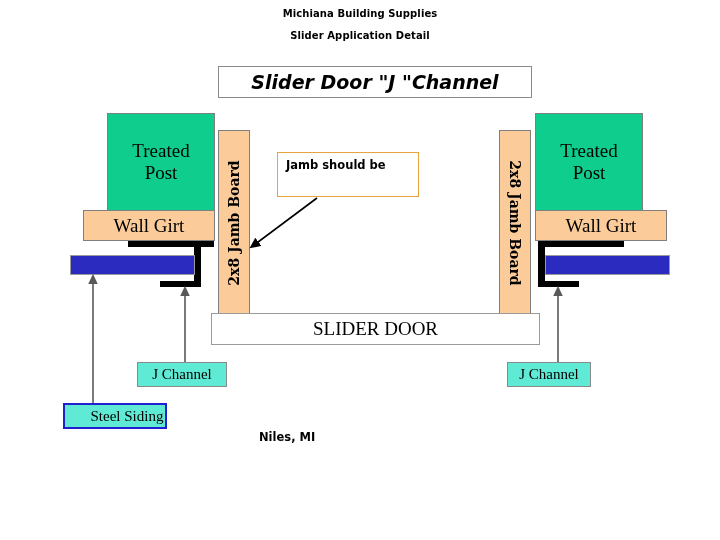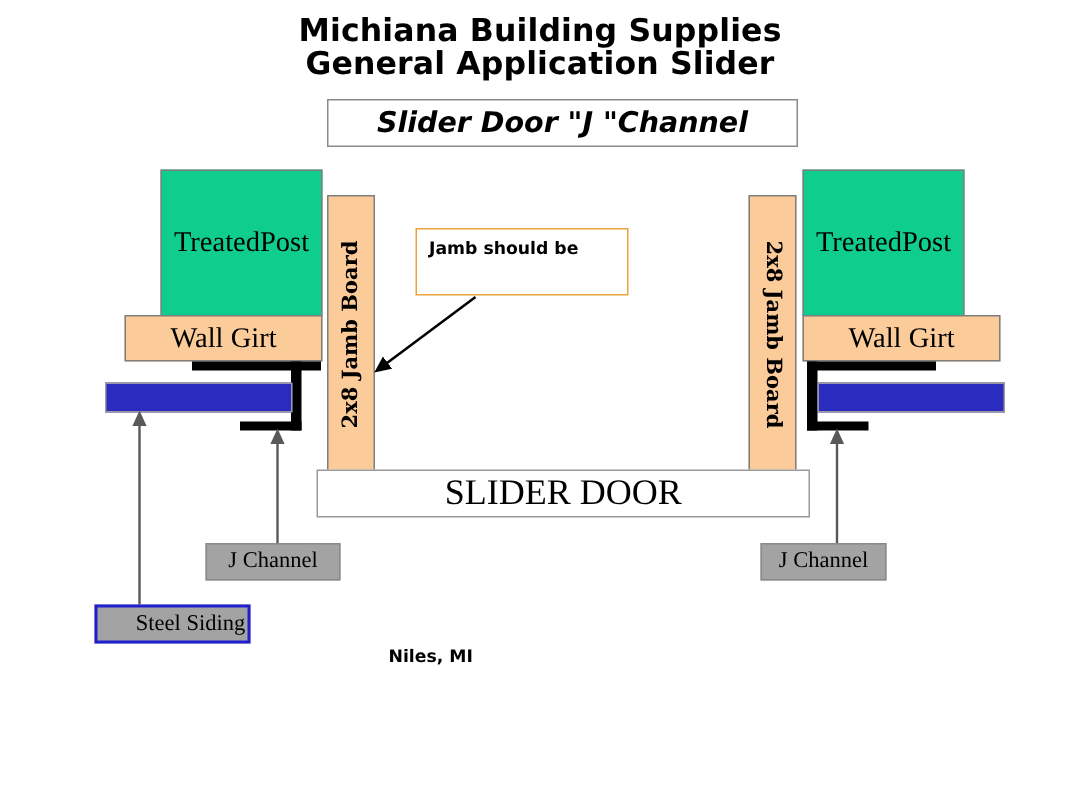--- a/index.html
+++ b/index.html
@@ -17,21 +17,21 @@
   }
 
   
   .title-line {
     position: absolute;
     left: 0;
     width: 720px;
     text-align: center;
     font-family: "DejaVu Sans", sans-serif;
     font-weight: bold;
-    font-size: 21px;
+    font-size: 10px;
     color: #000000;
     letter-spacing: 0.1px;
   }
   #title1 { top: 8px; }
   #title2 { top: 30px; }
 
   #subtitle-box {
     position: absolute;
     left: 218px;
     top: 66px;
@@ -57,20 +57,21 @@
     color: #000000;
     white-space: nowrap;
   }
 
   
   .post {
     position: absolute;
     border: 1px solid #7f7f7f;
     box-sizing: border-box;
     display: flex;
+    flex-direction: column;
     align-items: center;
     justify-content: center;
     font-family: "Liberation Serif", serif;
     font-size: 19px;
     color: #000000;
     line-height: 1.18;
     z-index: 3;
   }
   .girt {
     position: absolute;
@@ -126,21 +127,21 @@
     top: 313px;
     width: 329px;
     height: 32px;
     background: #ffffff;
     border: 1px solid #9a9a9a;
     box-sizing: border-box;
     display: flex;
     align-items: center;
     justify-content: center;
     font-family: "Liberation Serif", serif;
-    font-size: 24px;
+    font-size: 19px;
     color: #000000;
     z-index: 8;
   }
 
   
   #callout-box {
     position: absolute;
     left: 277px;
     top: 152px;
     width: 142px;
@@ -153,21 +154,21 @@
     font-weight: bold;
     font-size: 11.5px;
     line-height: 1.33;
     color: #000000;
     z-index: 9;
   }
 
   
   .label-box {
     position: absolute;
-    background: #a3a3a3;
+    background: #5eead4;
     box-sizing: border-box;
     display: flex;
     align-items: center;
     justify-content: center;
     font-family: "Liberation Serif", serif;
     font-size: 15px;
     color: #000000;
     z-index: 9;
   }
   .label-box.gray { border: 1px solid #8a8a8a; }
@@ -196,21 +197,21 @@
     z-index: 10;
     pointer-events: none;
   }
 </style>
 </head>
 <body>
 
 <div id="canvas">
 
   <div class="title-line" id="title1">Michiana Building Supplies</div>
-  <div class="title-line" id="title2">General Application Slider</div>
+  <div class="title-line" id="title2">Slider Application Detail</div>
 
   <div id="subtitle-box">
     <div id="subtitle-text">Slider Door "J "Channel</div>
   </div>
 
   <div class="post" style="left:107px; top:113px; width:108px; height:98px; background:#0ECD8D;">
     <span>Treated</span>
     <span>Post</span>
   </div>
 

